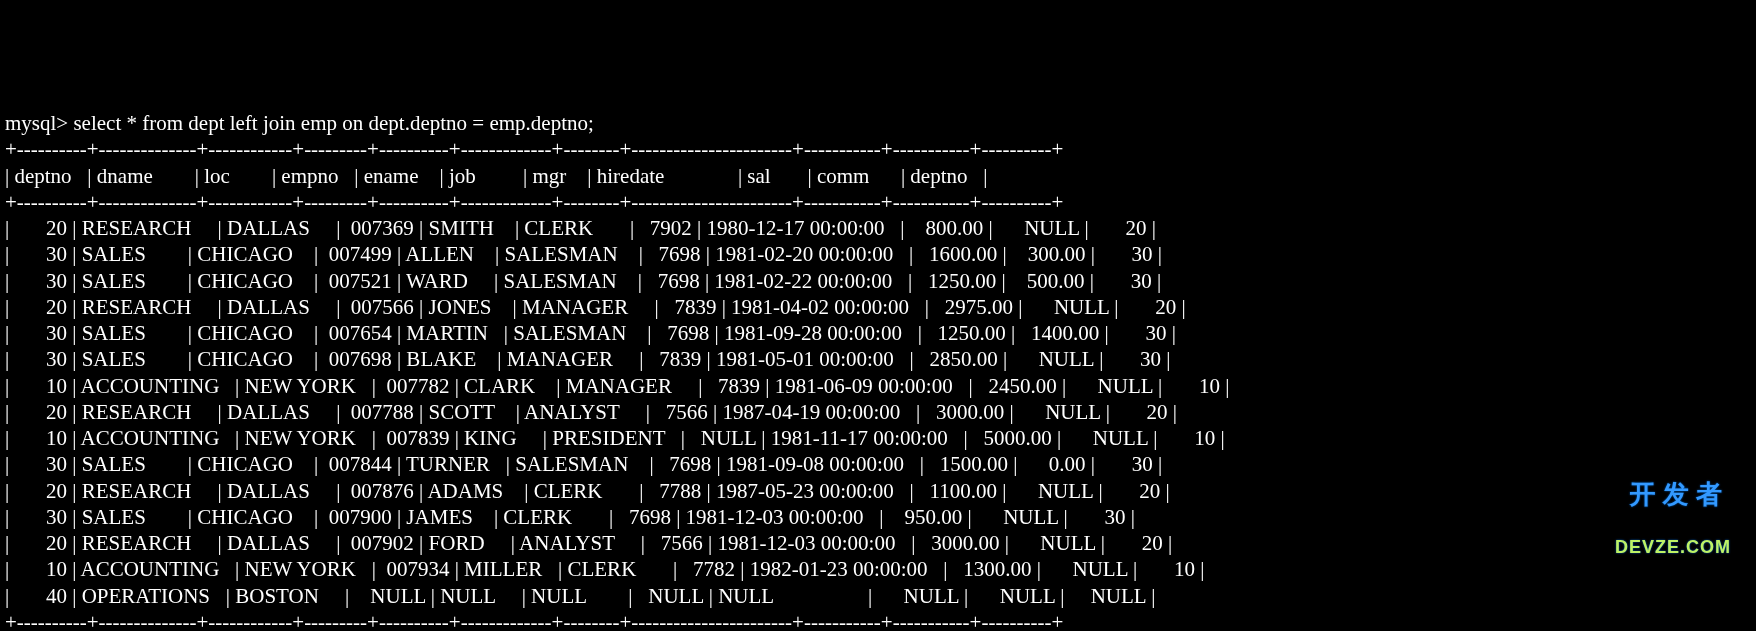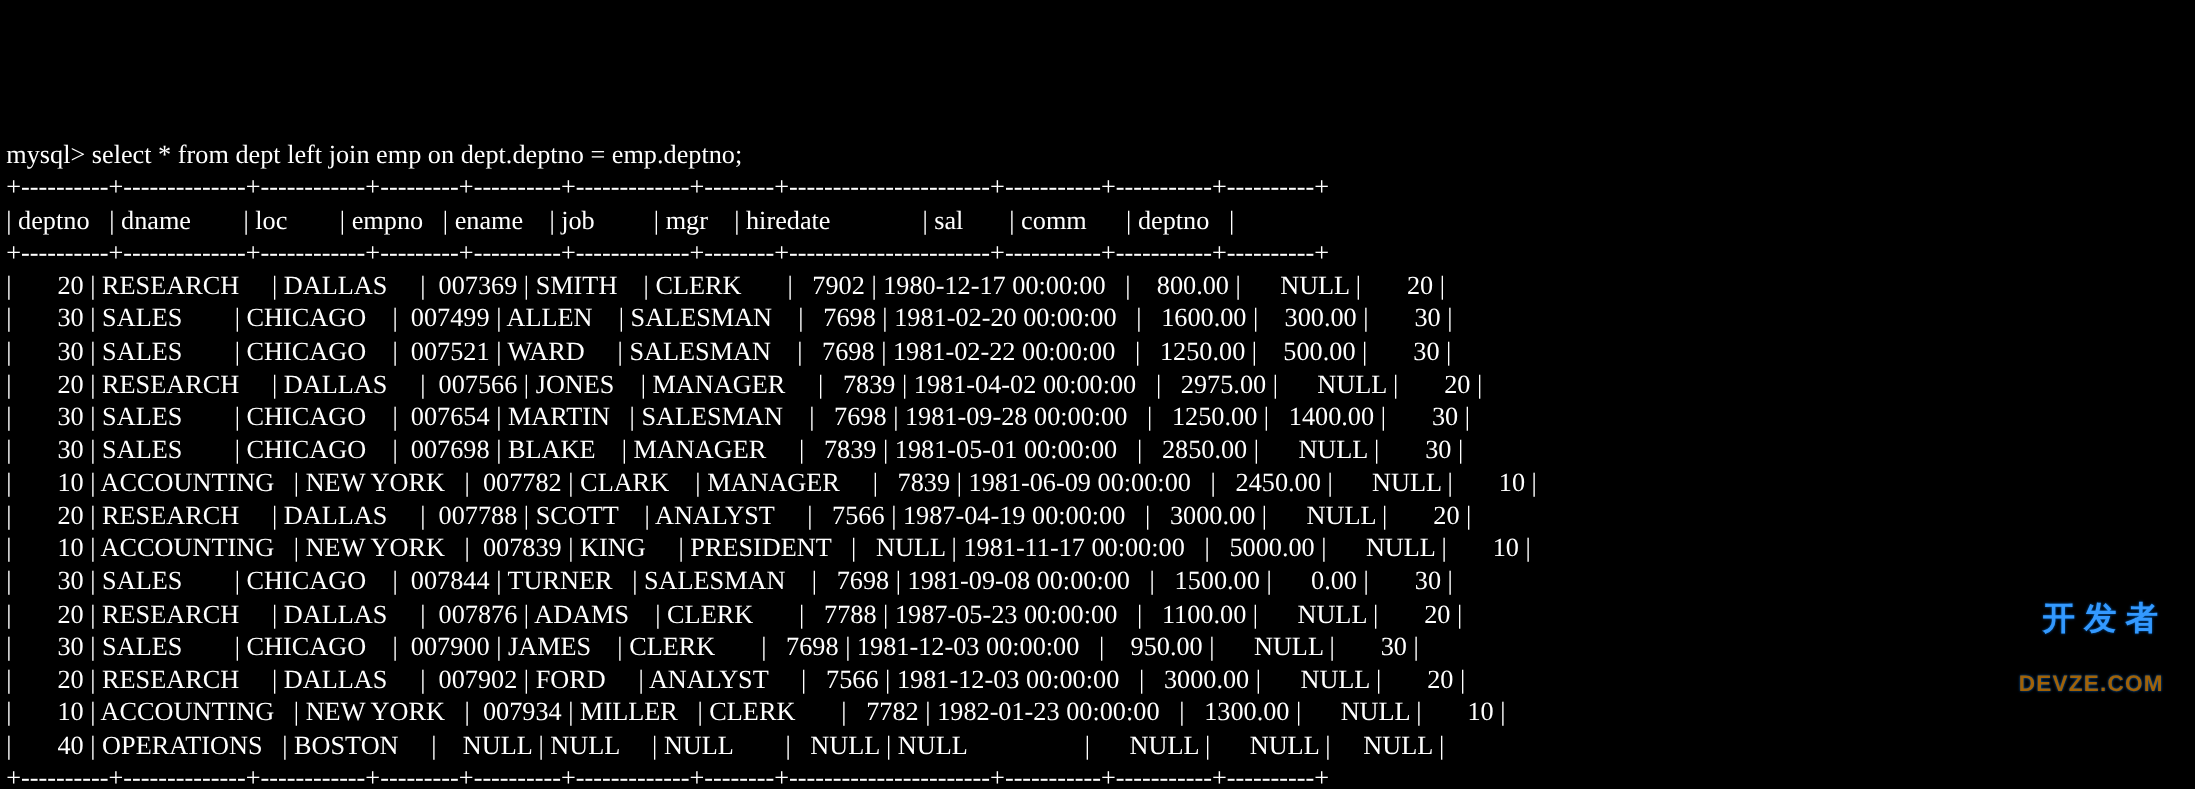--- a/index.html
+++ b/index.html
@@ -26,26 +26,26 @@
     }
     .watermark {
       position: absolute;
       bottom: 45px;
       right: 25px;
       font-family: Arial, sans-serif;
       font-size: 26px;
       color: #3399ff;
       font-weight: bold;
       line-height: 1.1;
-      text-align: center;
+      text-align: left;
       text-shadow: 0 0 2px #0066cc;
     }
     .watermark .sub {
       font-size: 18px;
-      color: #a16207;
+      color: #bef264;
       display: block;
       letter-spacing: 1px;
     }
   </style>
 </head>
 <body>
 
 
 
 <div id="terminal"><div class="term-line">mysql&gt; select * from dept left join emp on dept.deptno = emp.deptno;</div><div class="term-line">+----------+--------------+------------+---------+----------+-------------+--------+-----------------------+-----------+-----------+----------+</div><div class="term-line">| deptno   | dname        | loc        | empno   | ename    | job         | mgr    | hiredate              | sal       | comm      | deptno   |</div><div class="term-line">+----------+--------------+------------+---------+----------+-------------+--------+-----------------------+-----------+-----------+----------+</div><div class="term-line">|       20 | RESEARCH     | DALLAS     |  007369 | SMITH    | CLERK       |   7902 | 1980-12-17 00:00:00   |    800.00 |      NULL |       20 |</div><div class="term-line">|       30 | SALES        | CHICAGO    |  007499 | ALLEN    | SALESMAN    |   7698 | 1981-02-20 00:00:00   |   1600.00 |    300.00 |       30 |</div><div class="term-line">|       30 | SALES        | CHICAGO    |  007521 | WARD     | SALESMAN    |   7698 | 1981-02-22 00:00:00   |   1250.00 |    500.00 |       30 |</div><div class="term-line">|       20 | RESEARCH     | DALLAS     |  007566 | JONES    | MANAGER     |   7839 | 1981-04-02 00:00:00   |   2975.00 |      NULL |       20 |</div><div class="term-line">|       30 | SALES        | CHICAGO    |  007654 | MARTIN   | SALESMAN    |   7698 | 1981-09-28 00:00:00   |   1250.00 |   1400.00 |       30 |</div><div class="term-line">|       30 | SALES        | CHICAGO    |  007698 | BLAKE    | MANAGER     |   7839 | 1981-05-01 00:00:00   |   2850.00 |      NULL |       30 |</div><div class="term-line">|       10 | ACCOUNTING   | NEW YORK   |  007782 | CLARK    | MANAGER     |   7839 | 1981-06-09 00:00:00   |   2450.00 |      NULL |       10 |</div><div class="term-line">|       20 | RESEARCH     | DALLAS     |  007788 | SCOTT    | ANALYST     |   7566 | 1987-04-19 00:00:00   |   3000.00 |      NULL |       20 |</div><div class="term-line">|       10 | ACCOUNTING   | NEW YORK   |  007839 | KING     | PRESIDENT   |   NULL | 1981-11-17 00:00:00   |   5000.00 |      NULL |       10 |</div><div class="term-line">|       30 | SALES        | CHICAGO    |  007844 | TURNER   | SALESMAN    |   7698 | 1981-09-08 00:00:00   |   1500.00 |      0.00 |       30 |</div><div class="term-line">|       20 | RESEARCH     | DALLAS     |  007876 | ADAMS    | CLERK       |   7788 | 1987-05-23 00:00:00   |   1100.00 |      NULL |       20 |</div><div class="term-line">|       30 | SALES        | CHICAGO    |  007900 | JAMES    | CLERK       |   7698 | 1981-12-03 00:00:00   |    950.00 |      NULL |       30 |</div><div class="term-line">|       20 | RESEARCH     | DALLAS     |  007902 | FORD     | ANALYST     |   7566 | 1981-12-03 00:00:00   |   3000.00 |      NULL |       20 |</div><div class="term-line">|       10 | ACCOUNTING   | NEW YORK   |  007934 | MILLER   | CLERK       |   7782 | 1982-01-23 00:00:00   |   1300.00 |      NULL |       10 |</div><div class="term-line">|       40 | OPERATIONS   | BOSTON     |    NULL | NULL     | NULL        |   NULL | NULL                  |      NULL |      NULL |     NULL |</div><div class="term-line">+----------+--------------+------------+---------+----------+-------------+--------+-----------------------+-----------+-----------+----------+</div></div>

